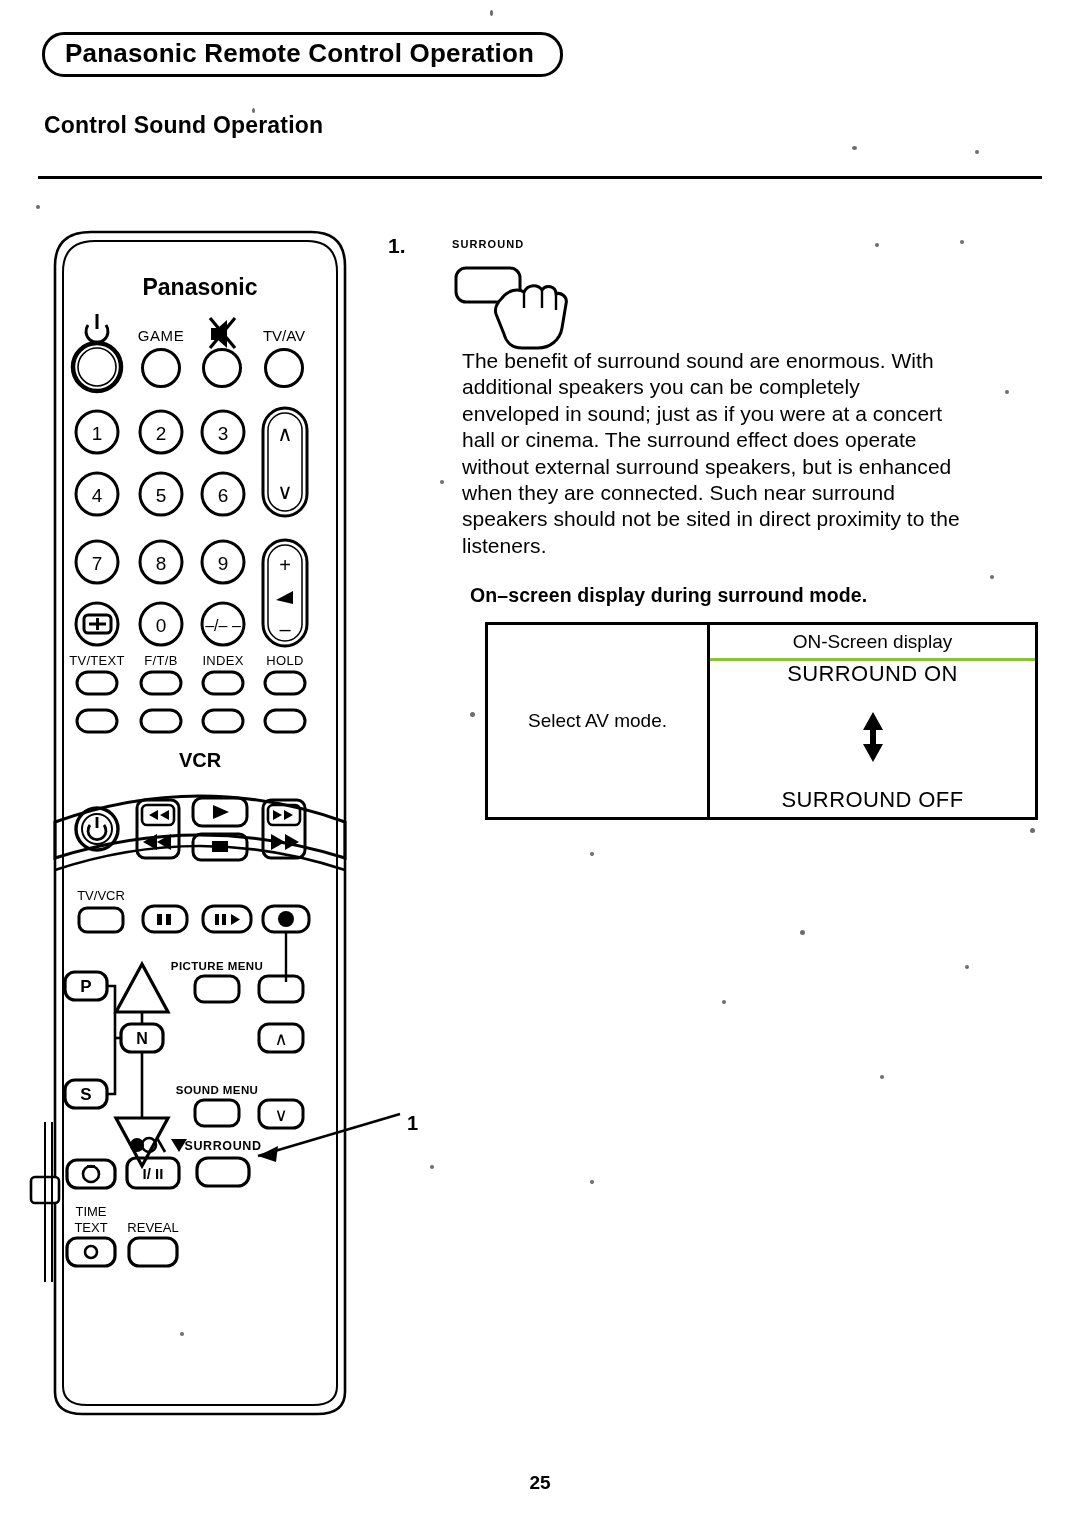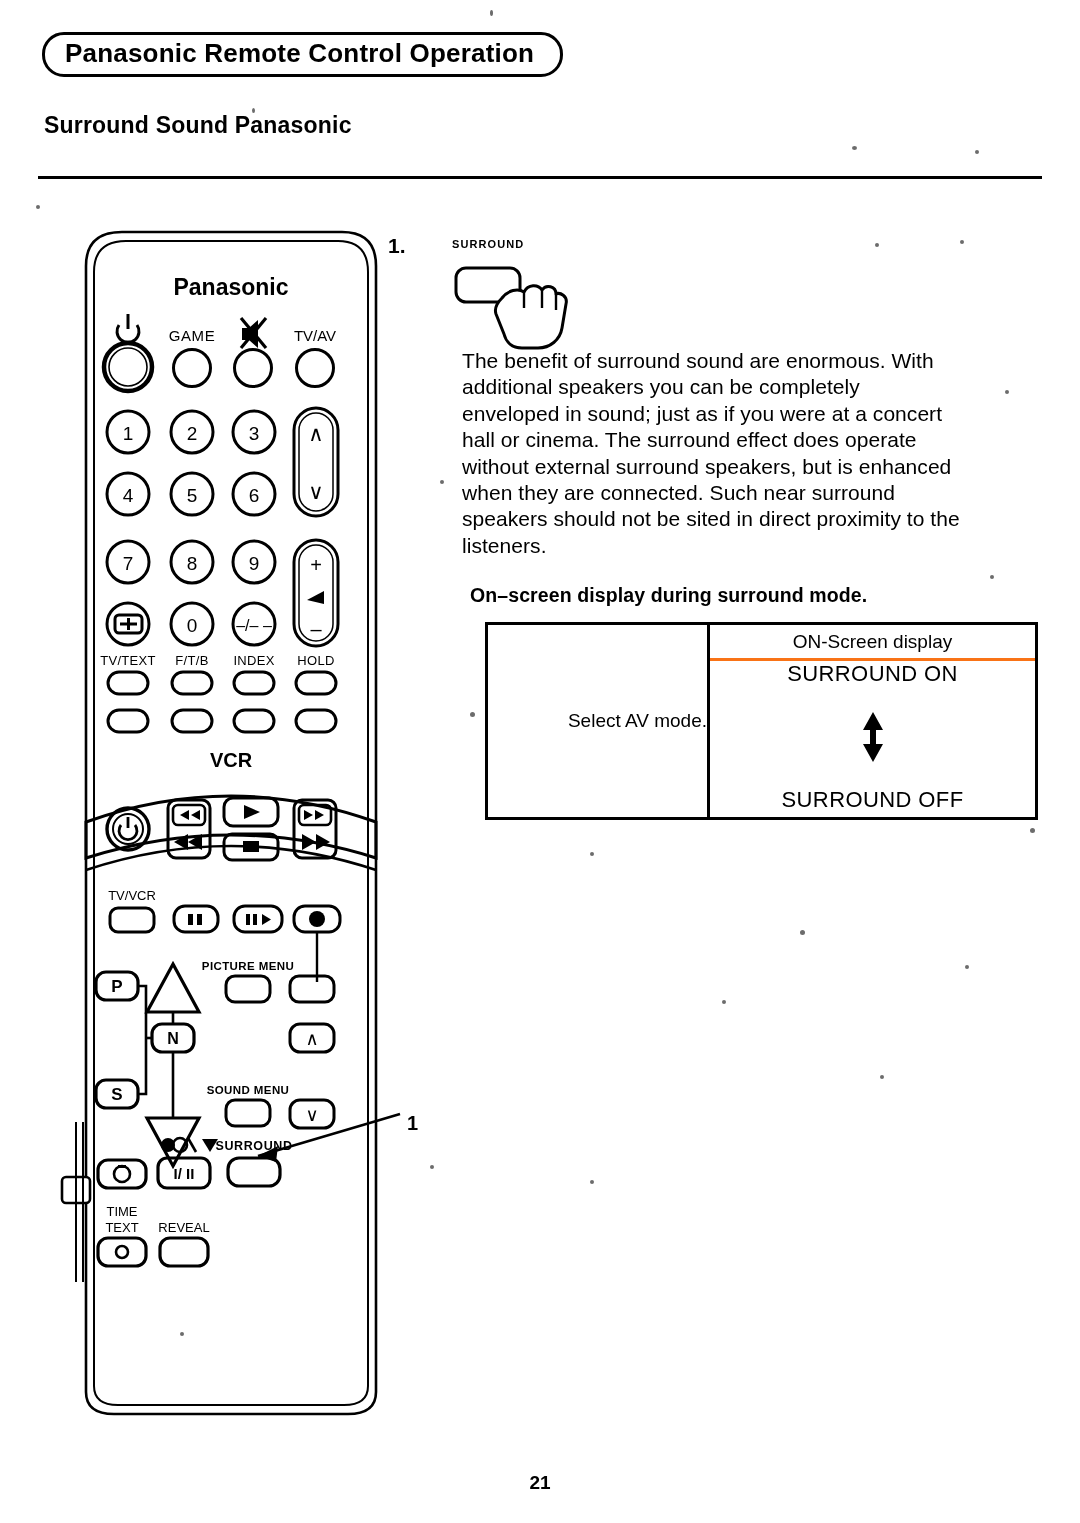--- a/index.html
+++ b/index.html
@@ -55,26 +55,26 @@
 
   
   .osd-table {
     position: absolute; left: 485px; top: 622px;
     width: 553px; height: 198px;
     border: 3px solid #000;
     display: flex;
   }
   .osd-left {
     width: 222px; border-right: 3px solid #000;
-    display: flex; align-items: center; justify-content: flex-end;
+    display: flex; align-items: center; justify-content: center;
   }
   .osd-left .cell-text { font-size: 19px; }
   .osd-right { flex: 1; display: flex; flex-direction: column; }
   .osd-head {
-    height: 46px; border-bottom: 3px solid #f97316;
+    height: 46px; border-bottom: 3px solid #84cc16;
     display: flex; align-items: center; justify-content: center;
     font-size: 19px;
   }
   .osd-body {
     flex: 1; display: flex; flex-direction: column;
     align-items: center; justify-content: center; gap: 20px;
     padding-bottom: 4px;
   }
   .osd-body .state { font-size: 22px; letter-spacing: .4px; }
   .osd-arrow { line-height: 0; margin: 3px 0; }
@@ -82,37 +82,37 @@
   
   .page-no {
     position: absolute; left: 0; top: 1472px; width: 1080px;
     text-align: center; font-size: 19px; font-weight: bold;
   }
 
   
   .speck { position: absolute; background: #111; border-radius: 50%; opacity: .62; }
 
   
-  .remote-wrap { position: absolute; left: 56px; top: 222px; width: 350px; height: 1200px; }
+  .remote-wrap { position: absolute; left: 25px; top: 222px; width: 350px; height: 1200px; }
   .remote-svg { display: block; }
 
   
   .callout-num {
     position: absolute; left: 407px; top: 1112px;
     font-size: 20px; font-weight: bold;
   }
 </style>
 </head>
 <body>
 
 <div class="page-header">
   <div class="title">Panasonic Remote Control Operation</div>
 </div>
 
-<div class="section-title">Surround Sound Panasonic</div>
+<div class="section-title">Control Sound Operation</div>
 <div class="rule"></div>
 
 <div class="remote-wrap">
 <svg class="remote-svg" width="350" height="1200" viewBox="0 0 350 1200" xmlns="http://www.w3.org/2000/svg" fill="none" stroke="#000" stroke-width="2.6">
 
   <path d="M30 44 Q30 10 66 10 L286 10 Q320 10 320 44 L320 1170 Q320 1192 292 1192 L58 1192 Q30 1192 30 1170 Z"></path>
   <path d="M38 50 Q38 19 70 19 L282 19 Q312 19 312 50 L312 1164 Q312 1183 288 1183 L62 1183 Q38 1183 38 1164 Z" stroke-width="2"></path>
 
   <g>
     <rect x="6" y="955" width="28" height="26" rx="4" stroke-width="2.6" fill="#fff"></rect>
@@ -416,21 +416,21 @@
         <svg width="26" height="54" viewBox="0 0 26 54" xmlns="http://www.w3.org/2000/svg">
           <polygon points="13,2 23,20 16,20 16,27 10,27 10,20 3,20" fill="#000"></polygon>
           <polygon points="13,52 23,34 16,34 16,27 10,27 10,34 3,34" fill="#000"></polygon>
         </svg>
       </div>
       <div class="state">SURROUND OFF</div>
     </div>
   </div>
 </div>
 
-<div class="page-no">21</div>
+<div class="page-no">25</div>
 
 <div class="speck" style="left:490px; top:10px;  width:3px; height:6px;"></div>
 <div class="speck" style="left:852px; top:146px; width:5px; height:4px;"></div>
 <div class="speck" style="left:975px; top:150px; width:4px; height:4px;"></div>
 <div class="speck" style="left:36px;  top:205px; width:4px; height:4px;"></div>
 <div class="speck" style="left:875px; top:243px; width:4px; height:4px;"></div>
 <div class="speck" style="left:960px; top:240px; width:4px; height:4px;"></div>
 <div class="speck" style="left:1005px;top:390px; width:4px; height:4px;"></div>
 <div class="speck" style="left:440px; top:480px; width:4px; height:4px;"></div>
 <div class="speck" style="left:990px; top:575px; width:4px; height:4px;"></div>

